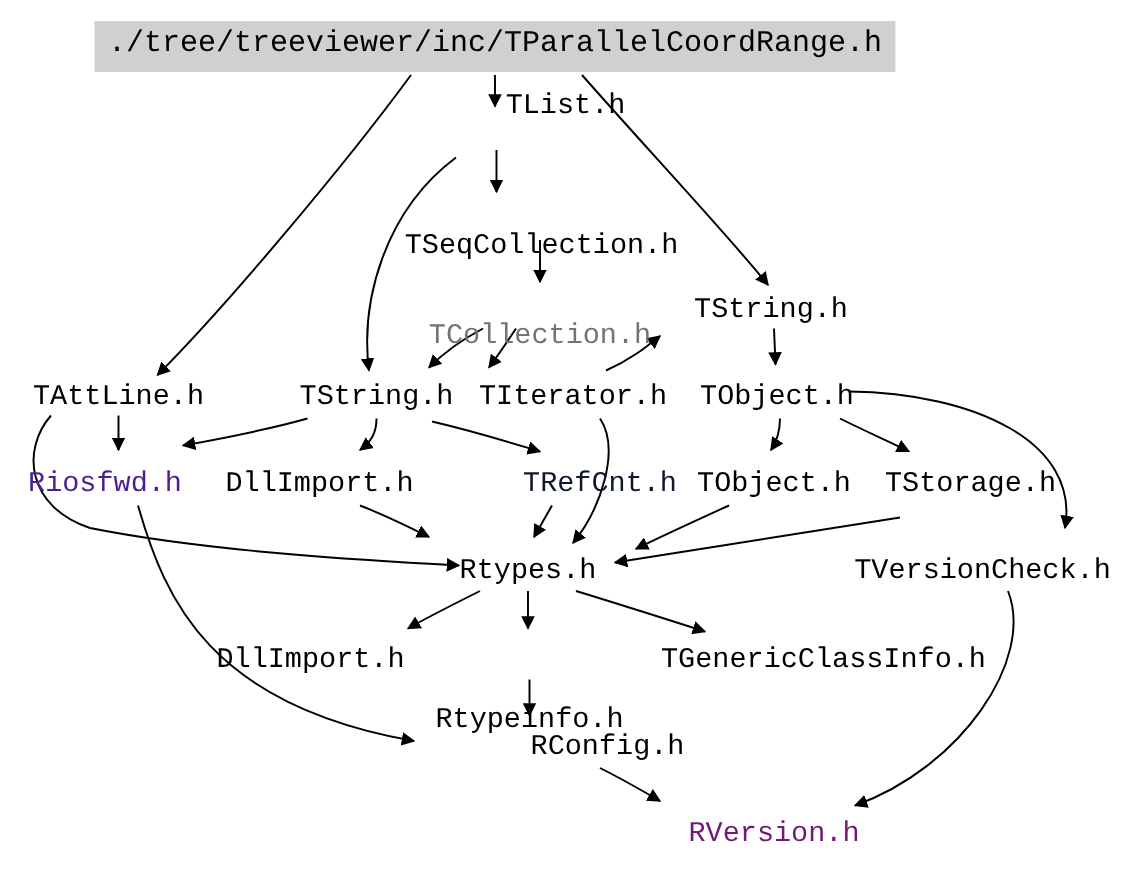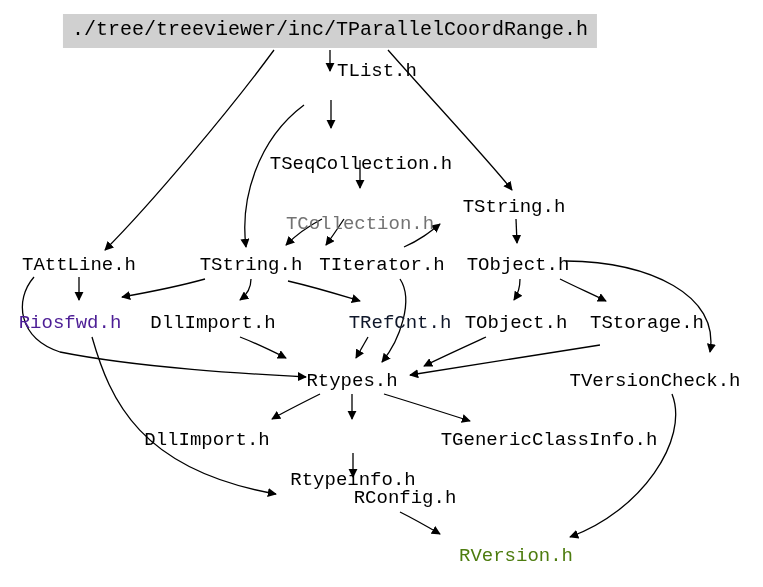--- a/index.html
+++ b/index.html
@@ -83,15 +83,15 @@
       <div class="node" style="left: 213px; top: 323px; color: rgb(0, 0, 0);">DllImport.h</div>
       <div class="node" style="left: 400px; top: 323px; color: #0f172a;">TRefCnt.h</div>
       <div class="node" style="left: 516px; top: 323px; color: rgb(0, 0, 0);">TObject.h</div>
       <div class="node" style="left: 647px; top: 323px; color: rgb(0, 0, 0);">TStorage.h</div>
       <div class="node" style="left: 352px; top: 381px; color: rgb(0, 0, 0);">Rtypes.h</div>
       <div class="node" style="left: 655px; top: 381px; color: rgb(0, 0, 0); text-align: right;">TVersionCheck.h</div>
       <div class="node" style="left: 207px; top: 440px; color: rgb(0, 0, 0);">DllImport.h</div>
       <div class="node" style="left: 353px; top: 440px; color: rgb(0, 0, 0); margin-top: 40px;">Rtypeinfo.h</div>
       <div class="node" style="left: 549px; top: 440px; color: rgb(0, 0, 0);">TGenericClassInfo.h</div>
       <div class="node" style="left: 357px; top: 498px; color: rgb(0, 0, 0); margin-left: 48px;">RConfig.h</div>
-      <div class="node" style="left: 516px; top: 556px; color: #4d7c0f;">RVersion.h</div>
+      <div class="node" style="left: 516px; top: 556px; color: #701a75;">RVersion.h</div>
     </div>
 </div>
 
 </body></html>

